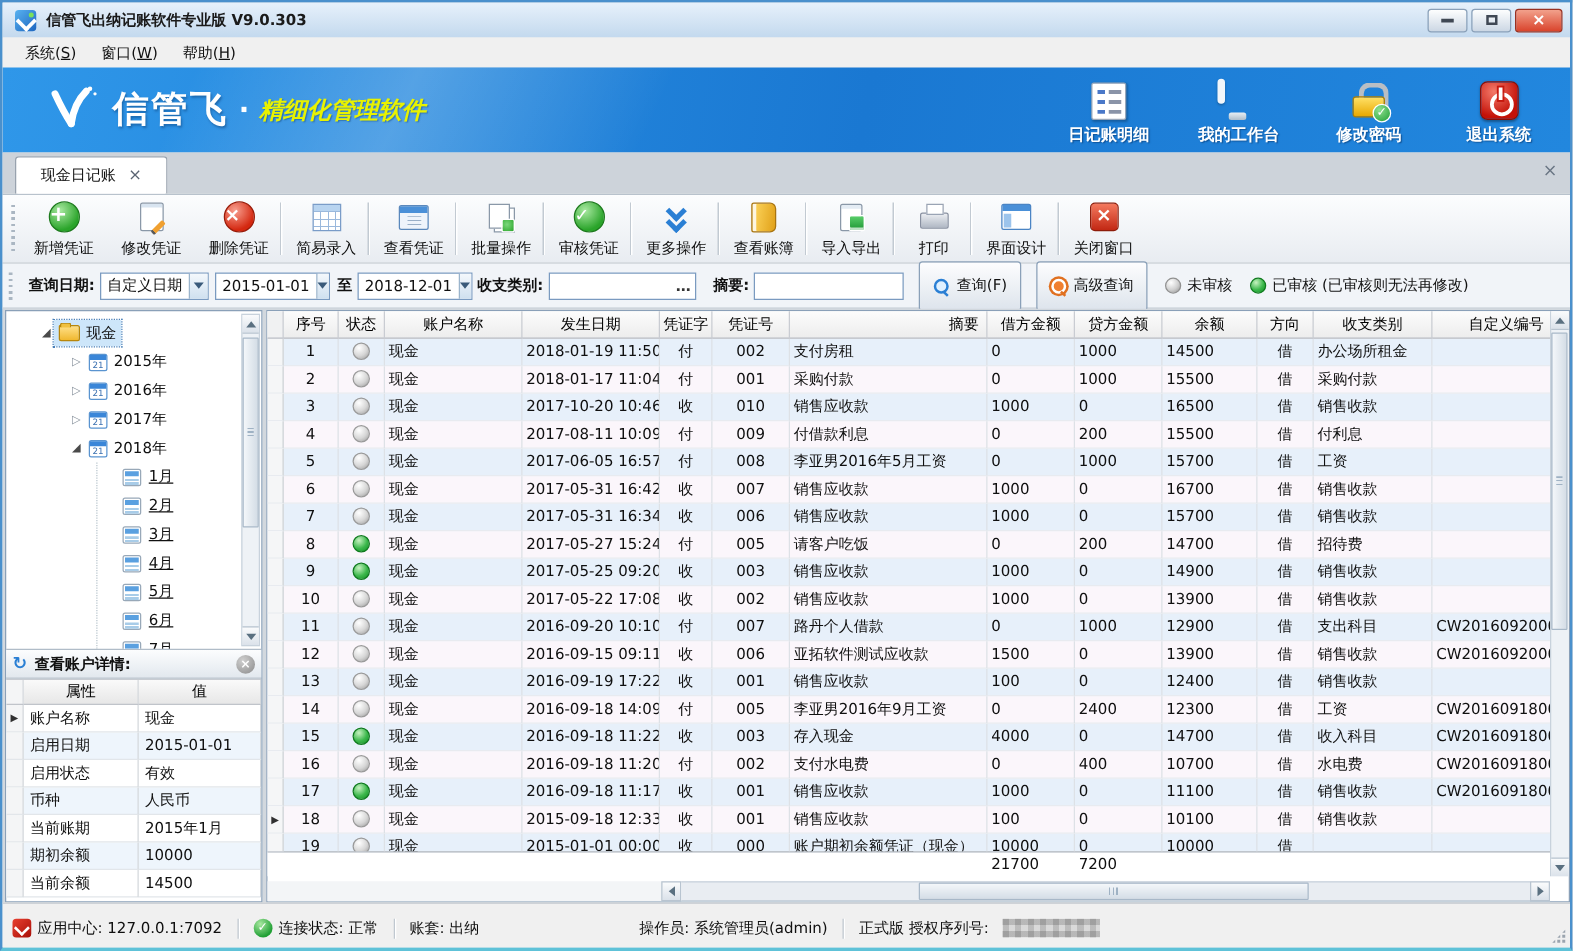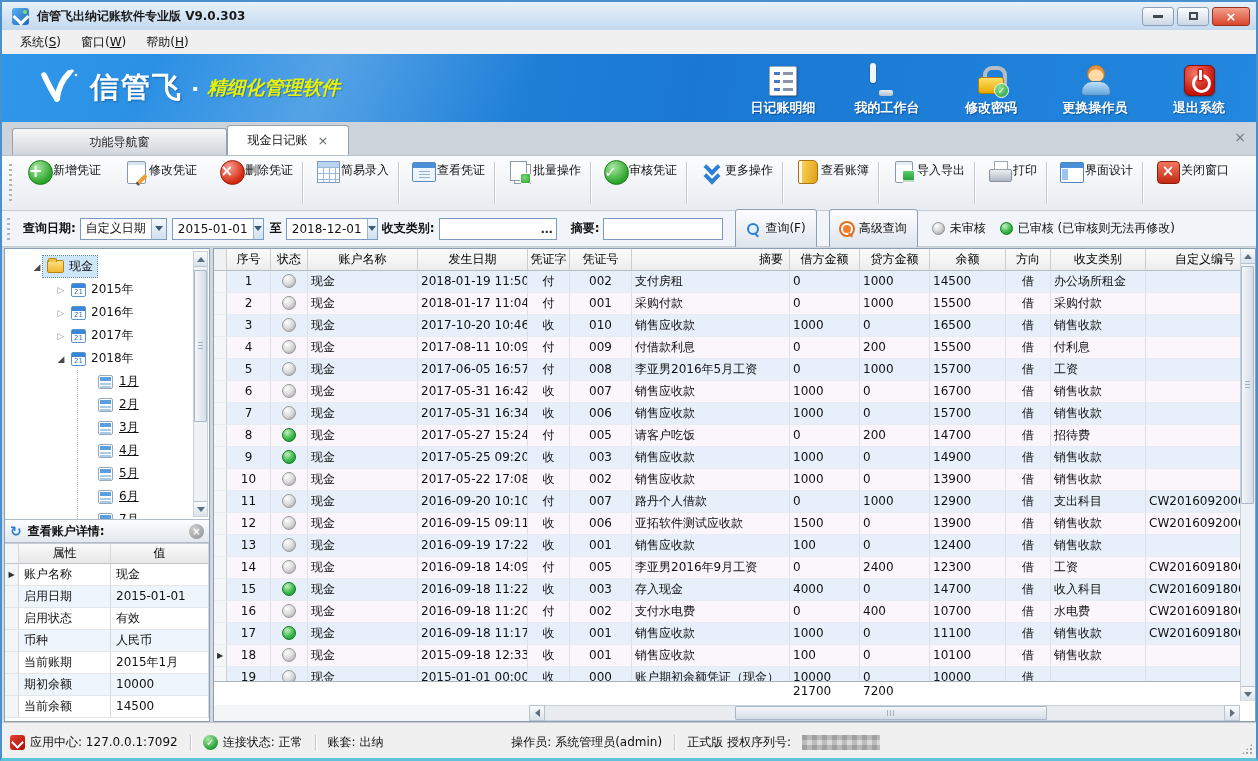--- a/index.html
+++ b/index.html
@@ -95,21 +95,21 @@
     display:flex; align-items:center; justify-content:center; }
   .tab.inactive { width:215px; height:27px; background:linear-gradient(#f7f8f9,#d0d5db); color:#222; }
   .tab.active { width:122px; height:30px; background:#fff; font-weight:normal; gap:10px; }
   .tab-close { color:#5a6472; font-size:13px; line-height:1; }
   .strip-close { position:absolute; right:10px; top:8px; color:#6a7684; font-size:14px; line-height:1; }
 
   
   .toolbar { height:56px; flex:0 0 auto; background:linear-gradient(#fcfdfe,#e8ecf1);
     border-top:1px solid #b8c2cc; border-bottom:1px solid #c2cad2; display:flex; align-items:stretch; padding-left:3px; }
   .tb-grip { width:5px; margin:8px 3px; background:repeating-linear-gradient(#aab6c2 0 2px,transparent 2px 5px); background-size:3px 100%; background-repeat:no-repeat; background-position:center; }
-  .tbtn { display:flex; flex-direction:row; align-items:flex-start; justify-content:center;
+  .tbtn { display:flex; flex-direction:column; align-items:center; justify-content:center;
     padding:3px 11px 2px; position:relative; min-width:62px; }
   .tbtn.v-sep::after { content:""; position:absolute; right:0; top:6px; bottom:6px; width:2px;
     background:linear-gradient(90deg,#c2cad2 1px,#fff 1px); }
   .tbtn-label { margin-top:3px; white-space:nowrap; color:#101010; }
   .tico { width:26px; height:26px; position:relative; display:flex; align-items:center; justify-content:center; }
   .tico.v-add::before { content:"+"; width:23px; height:23px; border-radius:50%; line-height:21px;
     background:radial-gradient(circle at 35% 28%,#a8e8a0,#2aa42a 70%); border:1px solid #1d7a1d;
     color:#fff; font-size:17px; font-weight:bold; }
   .tico.v-delete::before { content:"×"; width:23px; height:23px; border-radius:50%; line-height:21px;
     background:radial-gradient(circle at 35% 28%,#f8a090,#d42810 70%); border:1px solid #991c0a;
@@ -360,37 +360,28 @@
         <span class="bico">
             <span class="ico-lock">
               <span class="body"></span>
               <span class="chk">✓</span>
             </span>
           </span>
         <span class="bact-label">修改密码</span>
       </div>
       <div class="bact">
         <span class="bico">
-            <span class="ico-user"></span>
-          </span>
-        <span class="bact-label">更换操作员</span>
-      </div>
-      <div class="bact">
-        <span class="bico">
             <span class="ico-power"></span>
           </span>
         <span class="bact-label">退出系统</span>
       </div>
     </div>
   </div>
 
   <div class="tabstrip">
-    <div class="tab inactive">
-      <span>功能导航窗</span>
-    </div>
     <div class="tab active">
       <span>现金日记账</span>
       <span class="tab-close">×</span>
     </div>
     <span class="strip-close">×</span>
   </div>
 
   <div class="toolbar">
     <span class="tb-grip"></span>
     <div class="tbtn">

